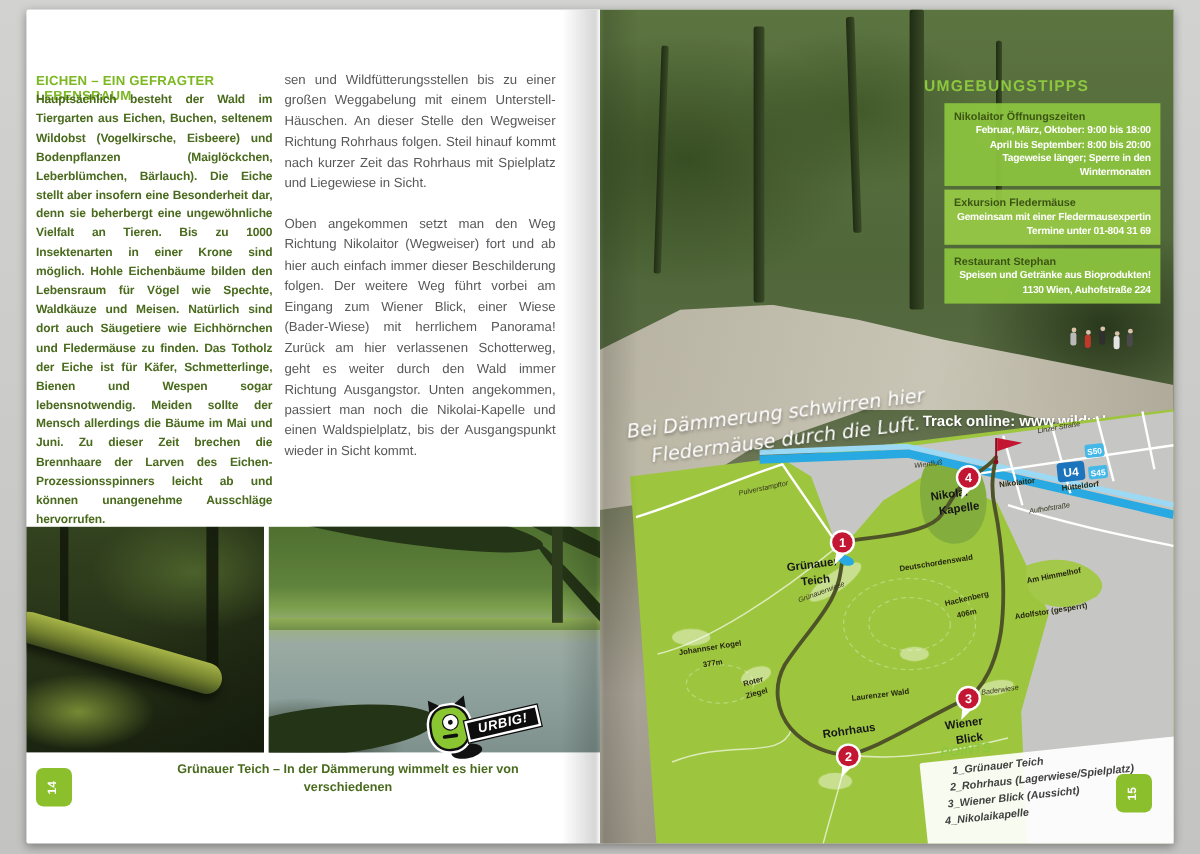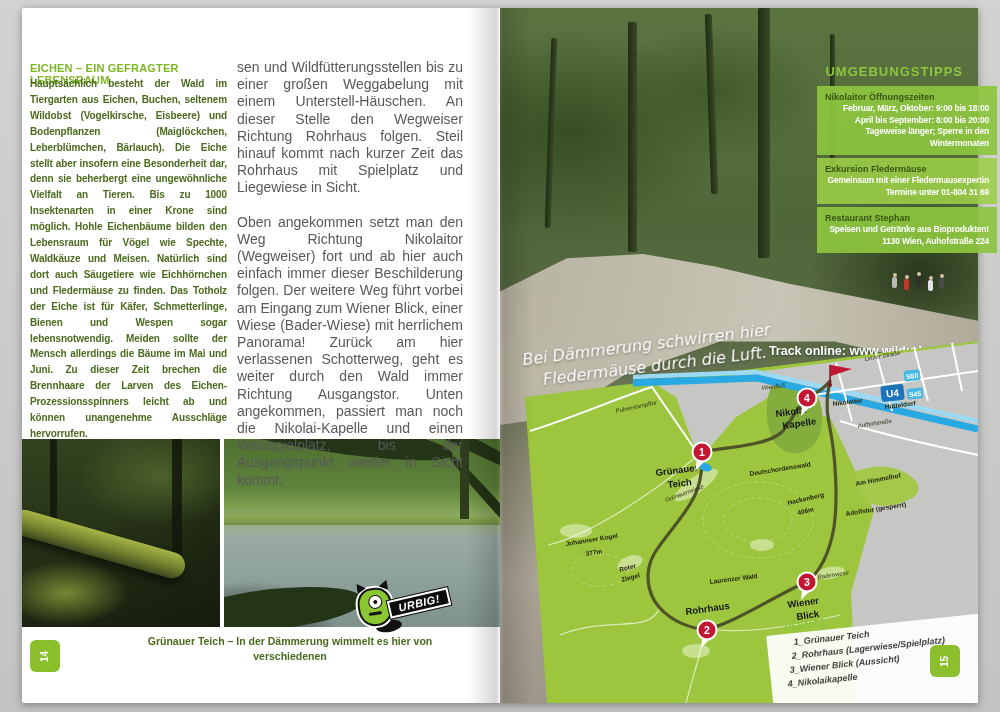--- a/index.html
+++ b/index.html
@@ -7,21 +7,21 @@
          font-family:"Liberation Sans",sans-serif;}
   .spread{position:absolute;left:22px;top:8px;width:956px;height:695px;background:#fff;
           box-shadow:0 2px 8px rgba(0,0,0,.35);border-radius:2px;}
   .gutter{position:absolute;left:468px;top:8px;width:64px;height:695px;z-index:5;pointer-events:none;
           background:linear-gradient(90deg,rgba(0,0,0,0) 0%,rgba(0,0,0,.16) 44%,rgba(0,0,0,.02) 50%,rgba(0,0,0,.14) 56%,rgba(0,0,0,0) 100%);}
   
   .heading{position:absolute;left:30px;top:62px;width:200px;color:#7cb822;font-size:11px;font-weight:bold;
            letter-spacing:.2px;z-index:3;}
   .col1{position:absolute;left:30px;top:76px;width:197px;color:#4a6b1e;font-size:10px;font-weight:bold;
         line-height:15.9px;text-align:justify;z-index:3;letter-spacing:-.1px;}
-  .col2{position:absolute;left:237px;top:59px;width:226px;color:#58585a;font-size:14px;line-height:17.2px;
+  .col2{position:absolute;left:237px;top:59px;width:226px;color:#58585a;font-size:11px;line-height:17.2px;
         text-align:justify;z-index:3;}
   .col2 p{margin:0 0 17px 0;}
   .caption{position:absolute;left:110px;top:634px;width:360px;text-align:center;color:#4a6b1e;
            font-size:10.5px;font-weight:bold;line-height:15px;z-index:3;}
   .caption span{display:block;}
   .page-tab{position:absolute;width:30px;height:32px;background:#8bc02c;border-radius:6px;z-index:6;
             display:flex;align-items:center;justify-content:center;}
   .page-tab span{transform:rotate(-90deg);color:#fff;font-size:10px;font-weight:bold;}
   .tab-14{left:30px;top:640px;}
   .tab-15{left:930px;top:645px;}
@@ -50,23 +50,23 @@
       radial-gradient(ellipse 140px 90px at 45% 12%, rgba(64,88,40,.9) 0%, rgba(64,88,40,0) 75%),
       radial-gradient(ellipse 110px 60px at 8% 52%, rgba(122,156,62,.8) 0%, rgba(122,156,62,0) 70%),
       linear-gradient(180deg,#5c7440 0%,#50673a 30%,#596a44 48%,#8c8a74 66%,#a8a295 82%,#9d9789 100%);}
   .fpath{position:absolute;left:0;top:0;width:100%;height:60%;opacity:.95;
     background:linear-gradient(100deg,#b9b3a3,#cfcabc 60%,#b3ac9c);
     clip-path:polygon(0% 100%,0% 68%,14% 60%,30% 59%,45% 62%,60% 66%,78% 70%,100% 75%,100% 88%,70% 80%,46% 80%,26% 88%,12% 98%);}
   .trunkR{position:absolute;background:linear-gradient(90deg,#1f2c14,#3a4a26);border-radius:2px;}
   .person{position:absolute;width:5px;height:11px;border-radius:2px;}
   .person i{position:absolute;left:1px;top:-4px;width:4px;height:4px;border-radius:50%;background:#d9c3ab;}
   
-  .tips-heading{position:absolute;left:770px;top:64px;width:193px;text-align:right;color:#8dc63f;
+  .tips-heading{position:absolute;left:770px;top:64px;width:193px;color:#8dc63f;
                 font-size:13px;font-weight:bold;letter-spacing:1px;z-index:4;}
-  .tips{position:absolute;left:787px;top:86px;width:180px;z-index:4;display:flex;flex-direction:column;gap:3px;margin-left:30px;}
+  .tips{position:absolute;left:787px;top:86px;width:180px;z-index:4;display:flex;flex-direction:column;gap:3px;}
   .tip{background:rgba(141,198,63,.92);padding:5px 8px 6px 8px;}
   .tip:nth-child(even){background:rgba(156,207,70,.88);}
   .tip h4{margin:0;color:#3b5414;font-size:9px;line-height:12px;}
   .tip div{color:#fff;font-size:8.5px;font-weight:bold;line-height:11.5px;letter-spacing:-.2px;text-align:right;}
   .track{position:absolute;left:700px;top:344px;width:265px;text-align:right;color:#fff;font-size:12.5px;
          font-weight:bold;z-index:4;text-shadow:0 1px 2px rgba(0,0,0,.45);}
   
   .handwriting{position:absolute;left:523px;top:334px;width:250px;z-index:6;color:#fff;transform:rotate(-7deg);
     font-family:"DejaVu Sans",sans-serif;font-style:italic;font-size:16px;line-height:22px;
     text-shadow:0 1px 3px rgba(0,0,0,.4);}

